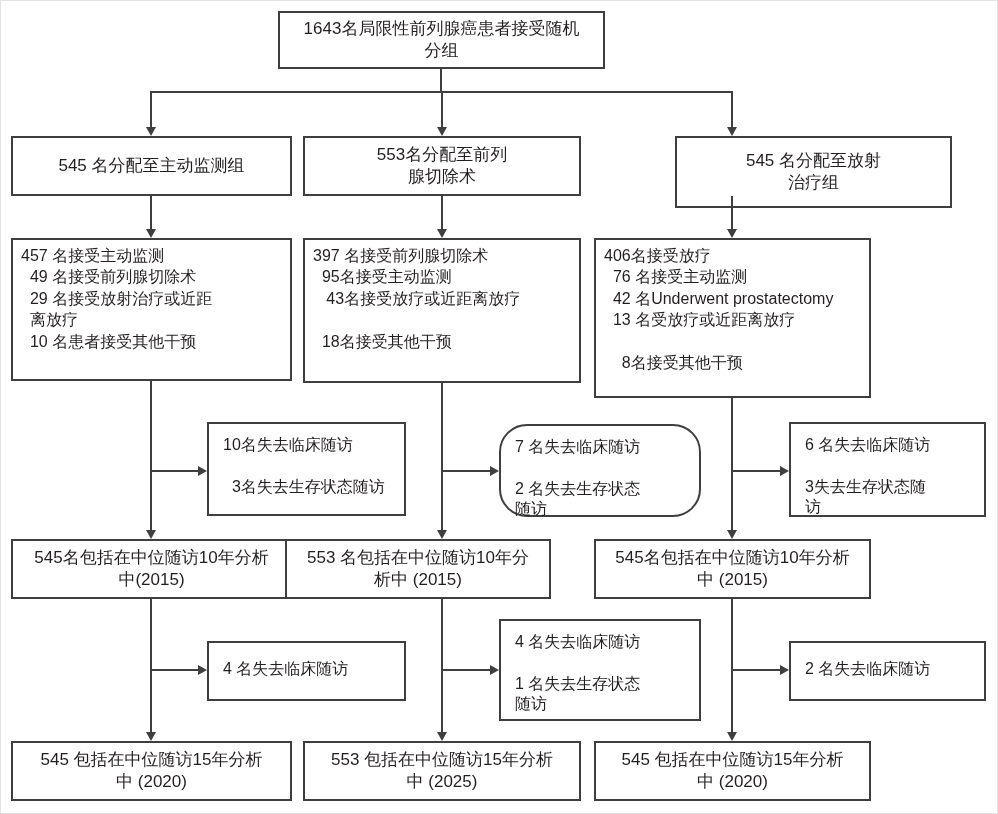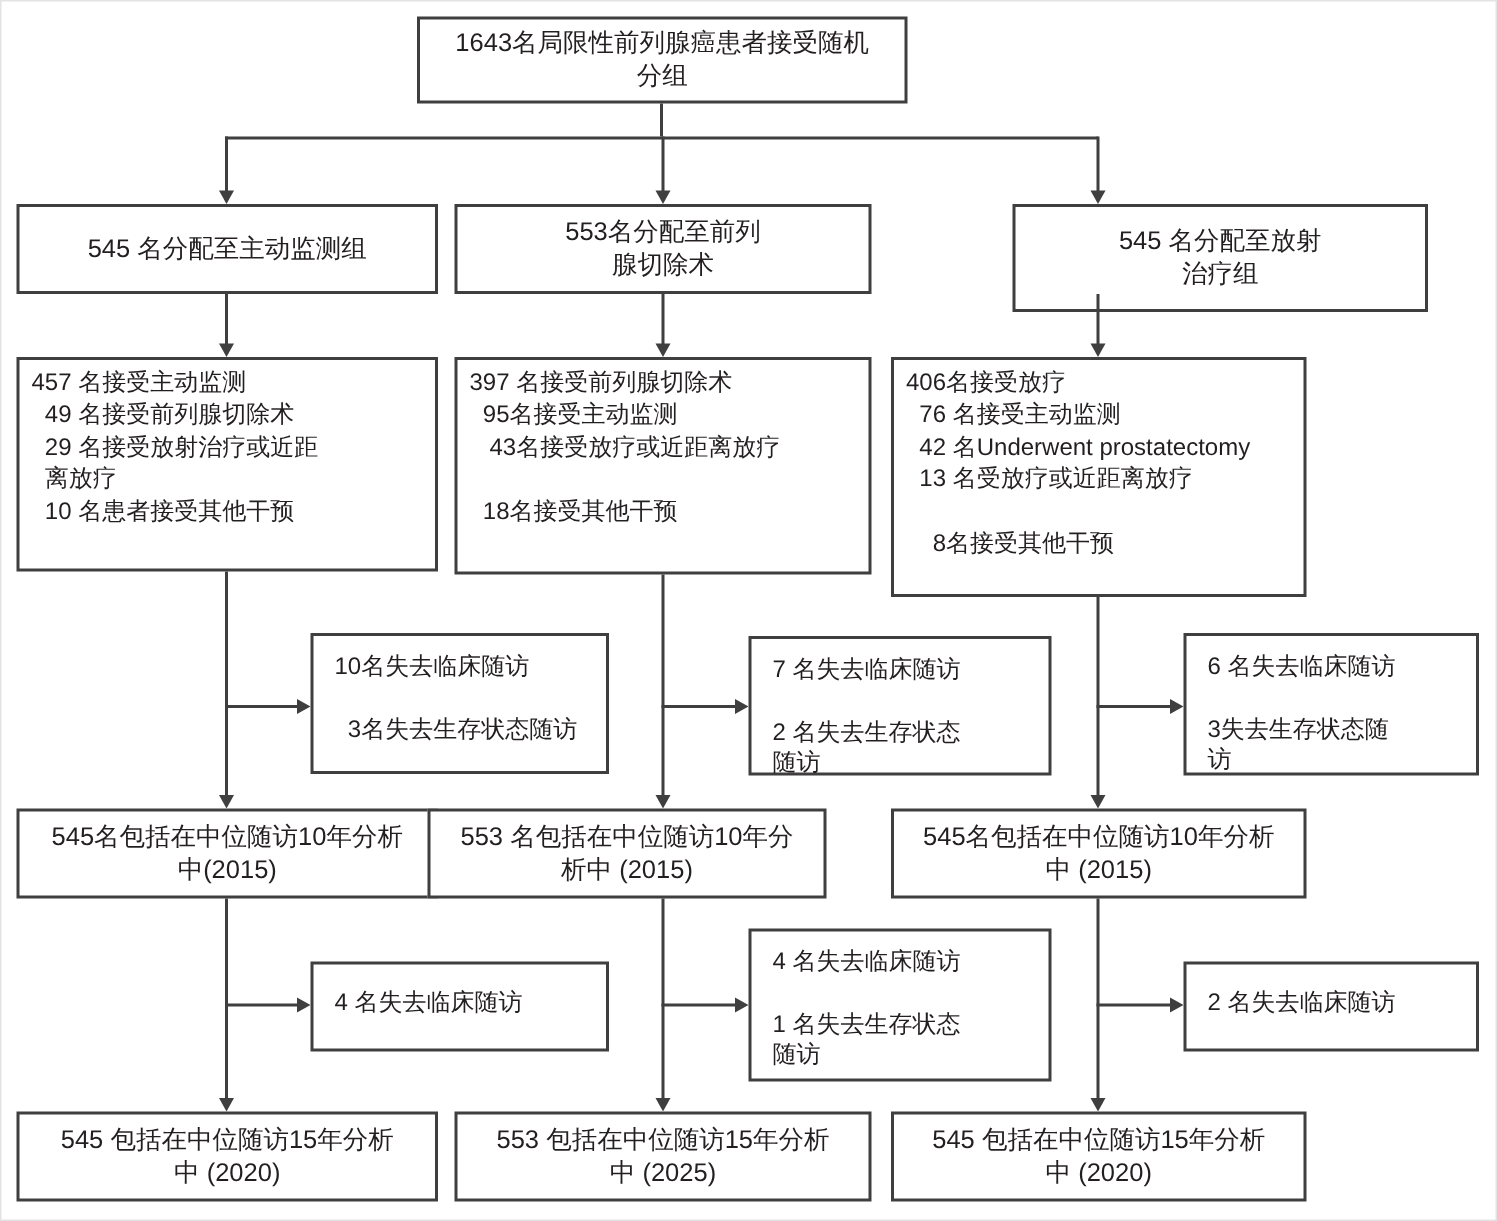--- a/index.html
+++ b/index.html
@@ -111,21 +111,21 @@
   95名接受主动监测
    43名接受放疗或近距离放疗
 
   18名接受其他干预</div>
 
   <div class="vline" style="left:440px;top:382px;height:148px;"></div>
   <div class="arrow-down" style="left:436px;top:529px;"></div>
 
   <div class="hline" style="left:440px;top:469px;width:50px;"></div>
   <div class="arrow-right" style="left:489px;top:465px;"></div>
-  <div class="box lost" style="left:498px;top:423px;width:202px;height:93px;">7 名失去临床随访
+  <div class="box lost" style="left:498px;top:423px;width:202px;height:93px;border-radius:28px;">7 名失去临床随访
 
 2 名失去生存状态
 随访</div>
 
   <div class="box center" style="left:284px;top:538px;width:266px;height:60px;">553 名包括在中位随访10年分
 析中 (2015)</div>
 
   <div class="vline" style="left:440px;top:598px;height:134px;"></div>
   <div class="arrow-down" style="left:436px;top:731px;"></div>
 

